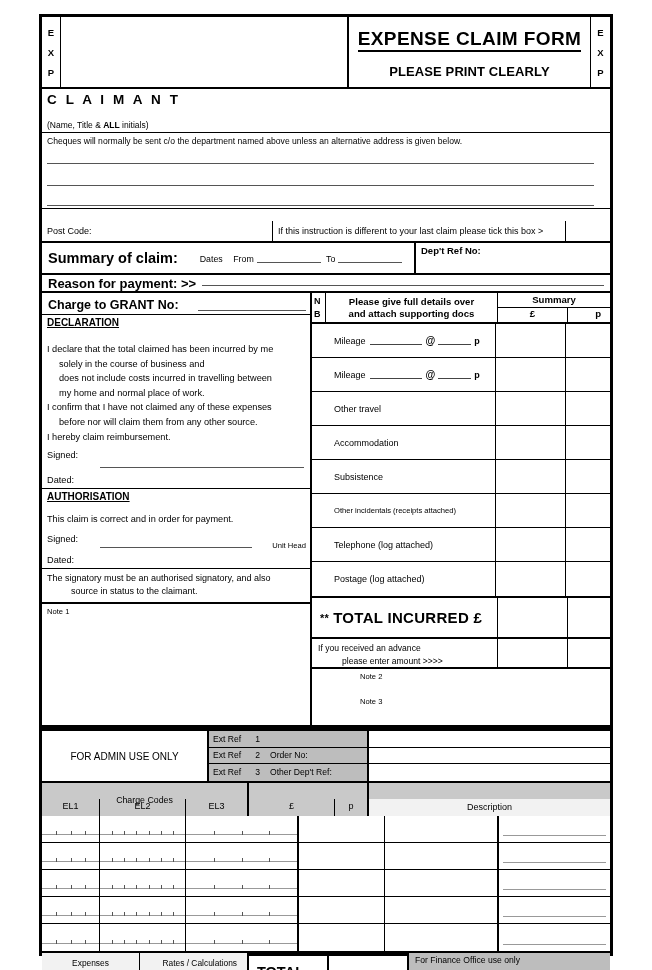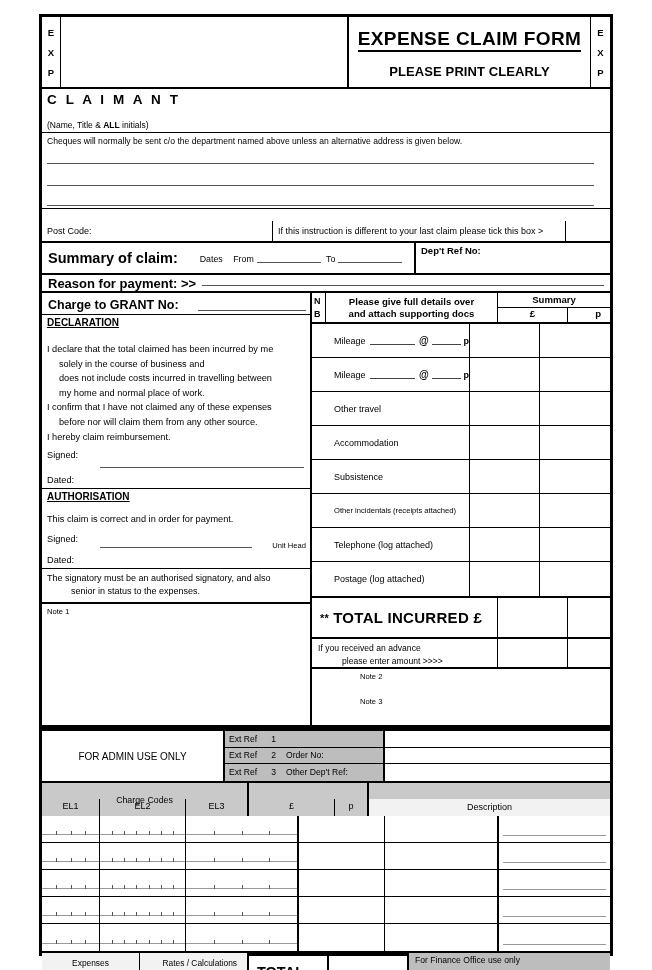--- a/index.html
+++ b/index.html
@@ -130,21 +130,21 @@
     padding: 2px 0;
   }
   .rt-sum { flex: 1; }
   .rt-sum-top { text-align: center; font-size: 9.6px; font-weight: bold; height: 15px; padding-top: 1px;}
   .rt-sum-bot { display: flex; height: 15px; }
   .rt-pound { width: 70px; text-align: center; font-size: 9.6px; font-weight: bold; }
   .rt-pence { flex: 1; text-align: right; padding-right: 9px; font-size: 9.6px; font-weight: bold; }
 
   .exp-row { display: flex; height: 34px; }
   .exp-label {
-    width: 158px; font-size: 9px;
+    width: 184px; font-size: 9px;
     display: flex; align-items: center; padding-left: 22px;
     position: relative;
   }
   .exp-label.small { font-size: 7.6px; }
   .exp-amt { width: 70px; }
   .exp-pence { flex: 1; }
 
   .mil-u1 { display: inline-block; width: 52px; border-bottom: 1px solid #444; height: 9px; margin: 0 4px; }
   .mil-u2 { display: inline-block; width: 33px; border-bottom: 1px solid #444; height: 9px; margin: 0 3px; }
   .at { font-weight: bold; font-size: 10px; }
@@ -159,21 +159,21 @@
   .adv-row { display: flex; height: 30px; }
   .adv-label { width: 186px; font-size: 8.6px; padding: 3px 0 0 6px; line-height: 12.5px; }
   .adv-label .ind { padding-left: 24px; }
   .note23 { height: 56px; padding-left: 48px; padding-top: 3px; }
   .note23 div { font-size: 7.6px; margin-bottom: 16px; }
 
   
   .admin-wrap { border-top: 3px solid #000; }
   .admin-top { display: flex; height: 50px; }
   .admin-left {
-    width: 183px; display: flex; align-items: center; justify-content: center;
+    width: 167px; display: flex; align-items: center; justify-content: center;
     font-size: 10px;
   }
   .admin-mid { width: 160px; }
   .extref {
     height: 16.6px; background: #bdbdbd; font-size: 8.6px;
     display: flex; align-items: center; padding-left: 4px;
   }
   .extref .n { margin-left: 14px; margin-right: 10px; }
   .admin-right { flex: 1; }
   .admin-right > div { height: 16.6px; }
@@ -329,21 +329,21 @@
           <div class="sig2">
             <span>Signed:</span>
             <span class="sig2-line"></span>
             <span class="unit-head">Unit Head</span>
           </div>
           <div class="dated bb">
             <span>Dated:</span>
           </div>
           <div class="signotice bb2">
             <div>The signatory must be an authorised signatory, and also</div>
-            <div class="ind">senior in status to the expenses.</div>
+            <div class="ind">source in status to the claimant.</div>
           </div>
           <div class="note note1box">
             <span>Note 1</span>
           </div>
         </div>
       </div>
 
       <div class="rightcol">
         <div class="rt-head bb2">
           <div class="nb br">

